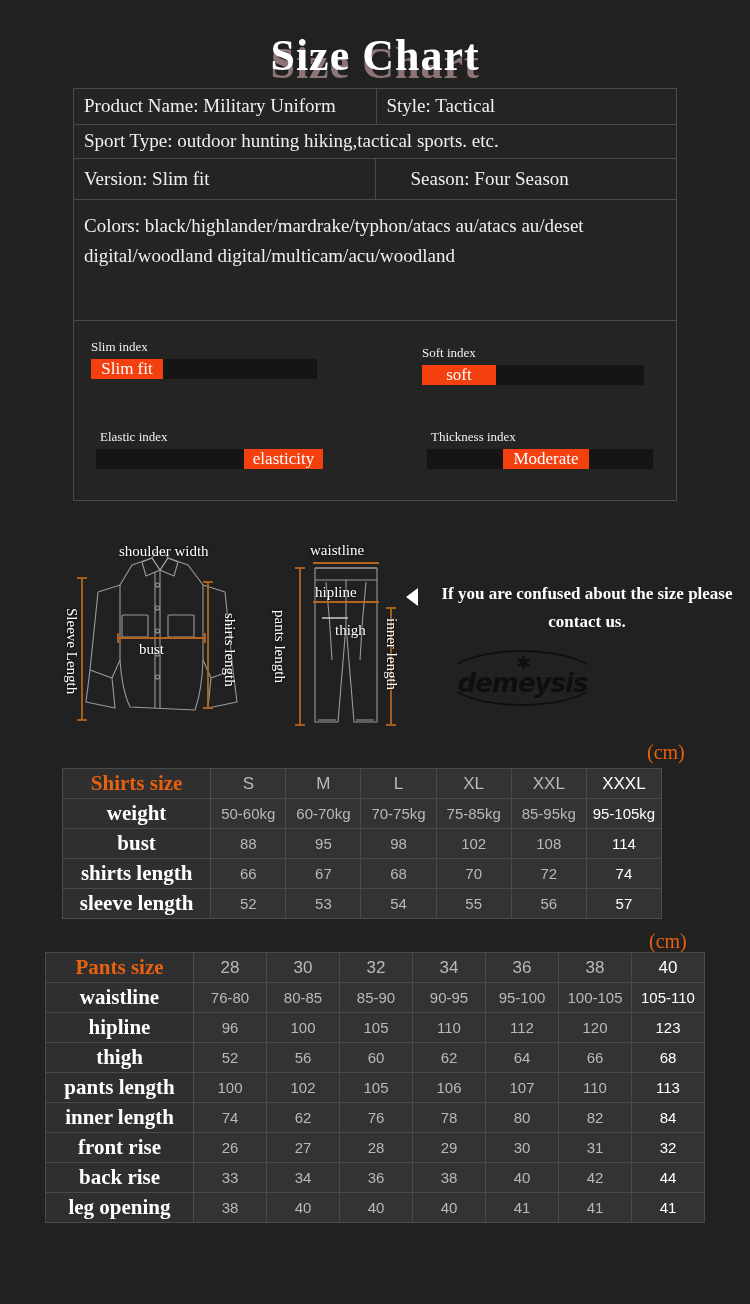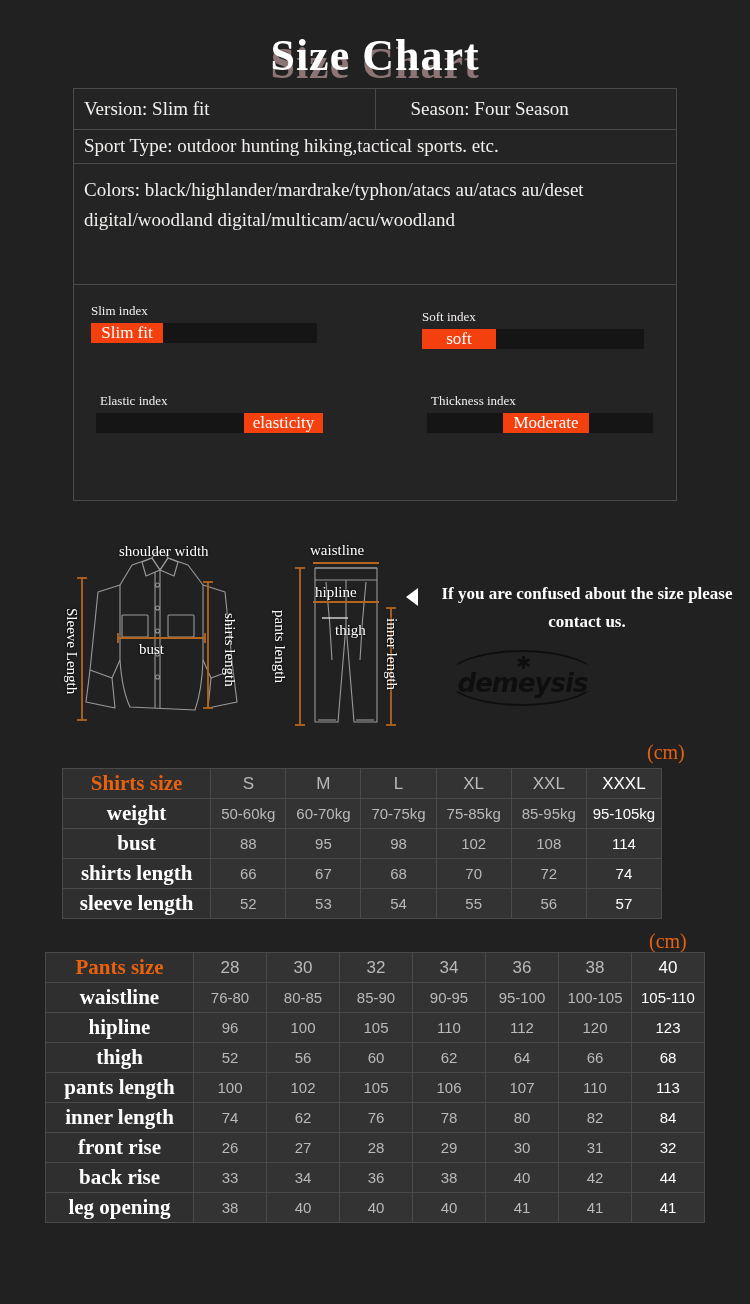--- a/index.html
+++ b/index.html
@@ -149,25 +149,29 @@
 
 <div class="page">
 
   <div class="title-wrap">
     <div class="title-ghost">Size Chart</div>
     <div class="title-main">Size Chart</div>
   </div>
 
   <div class="info-box">
     <div class="info-row">
+      <div class="info-cell c-name">Product Name: Military Uniform</div>
+      <div class="info-cell c-style">Style: Tactical</div>
+    </div>
+    <div class="info-row">
+      <div class="info-cell c-sport">Sport Type: outdoor hunting hiking,tactical sports. etc.</div>
+    </div>
+    <div class="info-row">
       <div class="info-cell c-ver">Version: Slim fit</div>
       <div class="info-cell c-season">Season: Four Season</div>
-    </div>
-    <div class="info-row">
-      <div class="info-cell c-sport">Sport Type: outdoor hunting hiking,tactical sports. etc.</div>
     </div>
     <div class="info-row">
       <div class="info-cell c-colors">Colors: black/highlander/mardrake/typhon/atacs au/atacs au/deset digital/woodland digital/multicam/acu/woodland</div>
     </div>
 
     <div class="index-area">
       <div class="idx idx-slim">
         <div class="idx-label">Slim index</div>
         <div class="idx-track">
           <div class="idx-chip" style="left:0; width:72px;">Slim fit</div>

